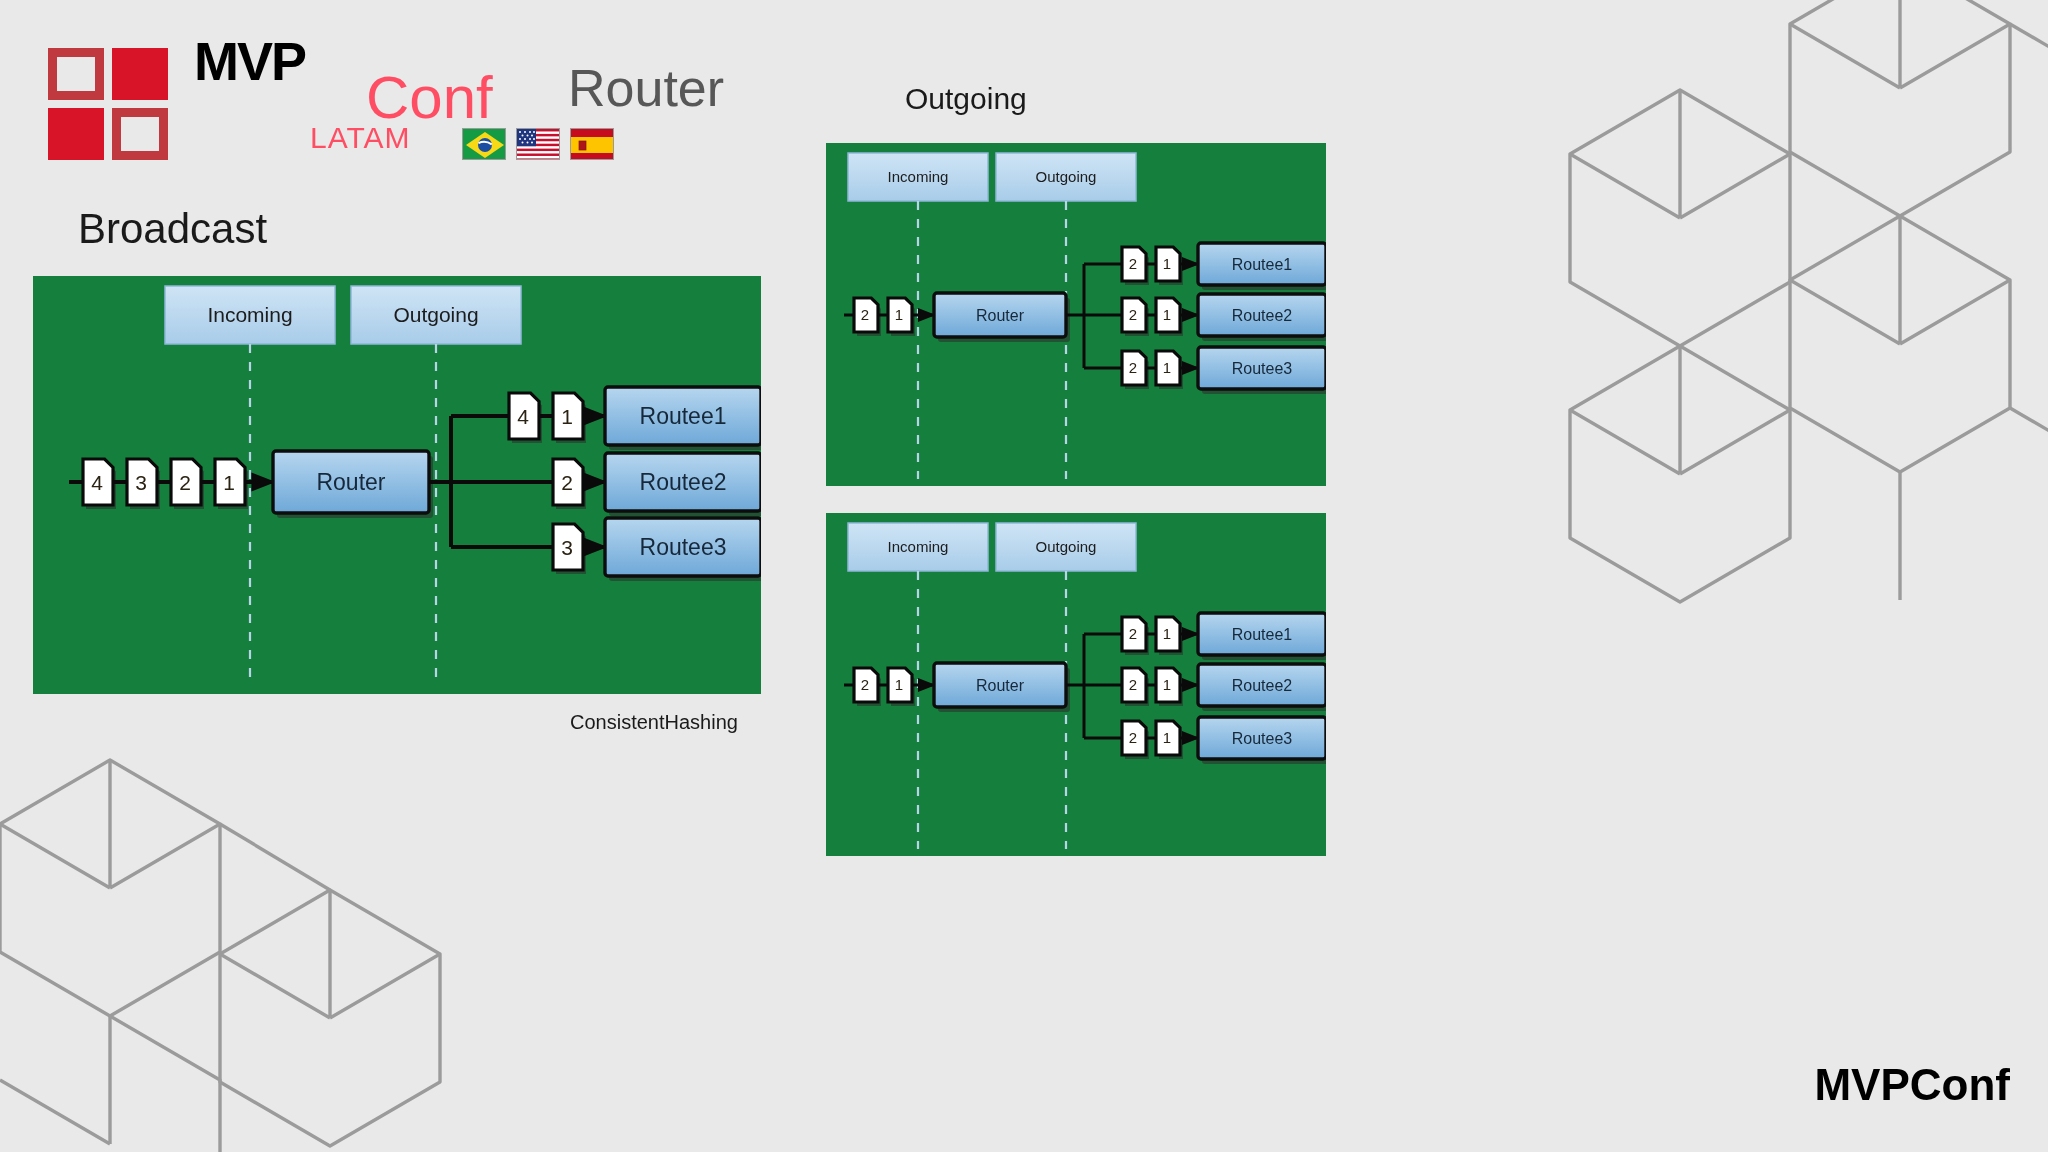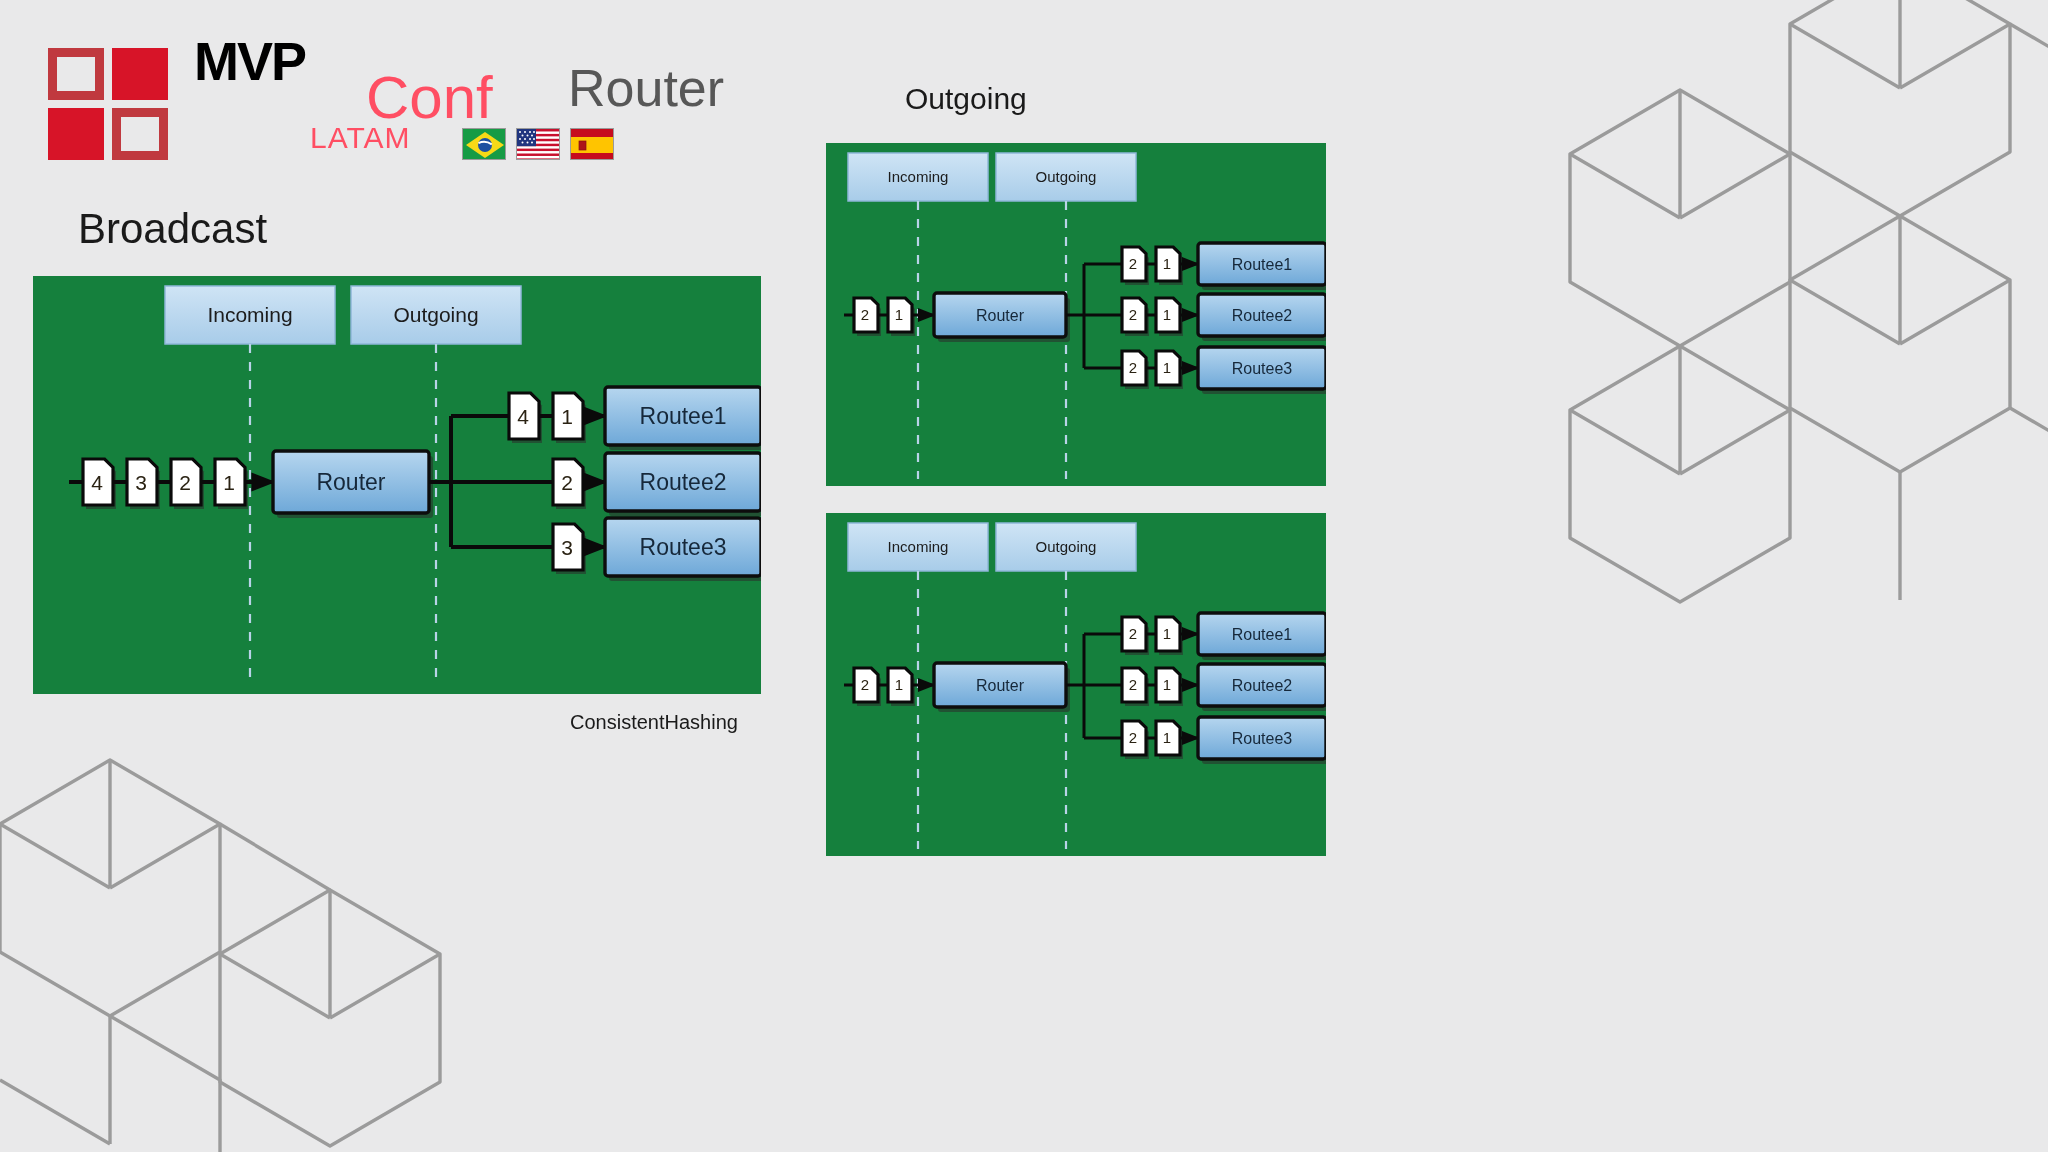--- a/index.html
+++ b/index.html
@@ -198,20 +198,21 @@
           </svg>
         </div>
       </div>
     </div>
   </div>
 
   <div id="slide-title">Router</div>
   <div class="section-label" id="label-roundrobin">Broadcast</div>
   <div class="section-label" id="label-broadcast">Outgoing</div>
   <div class="section-label" id="label-consistent">ConsistentHashing</div>
+  <div id="footer-brand">MVPConf</div>
 
   <svg width="0" height="0" style="position:absolute" aria-hidden="true">
     <defs>
       <linearGradient id="laneGrad" x1="0" y1="0" x2="0" y2="1">
         <stop offset="0%" stop-color="#cfe4f5"></stop>
         <stop offset="100%" stop-color="#a8cce9"></stop>
       </linearGradient>
       <linearGradient id="nodeGrad" x1="0" y1="0" x2="0" y2="1">
         <stop offset="0%" stop-color="#b6d6ef"></stop>
         <stop offset="100%" stop-color="#6ea8d8"></stop>

